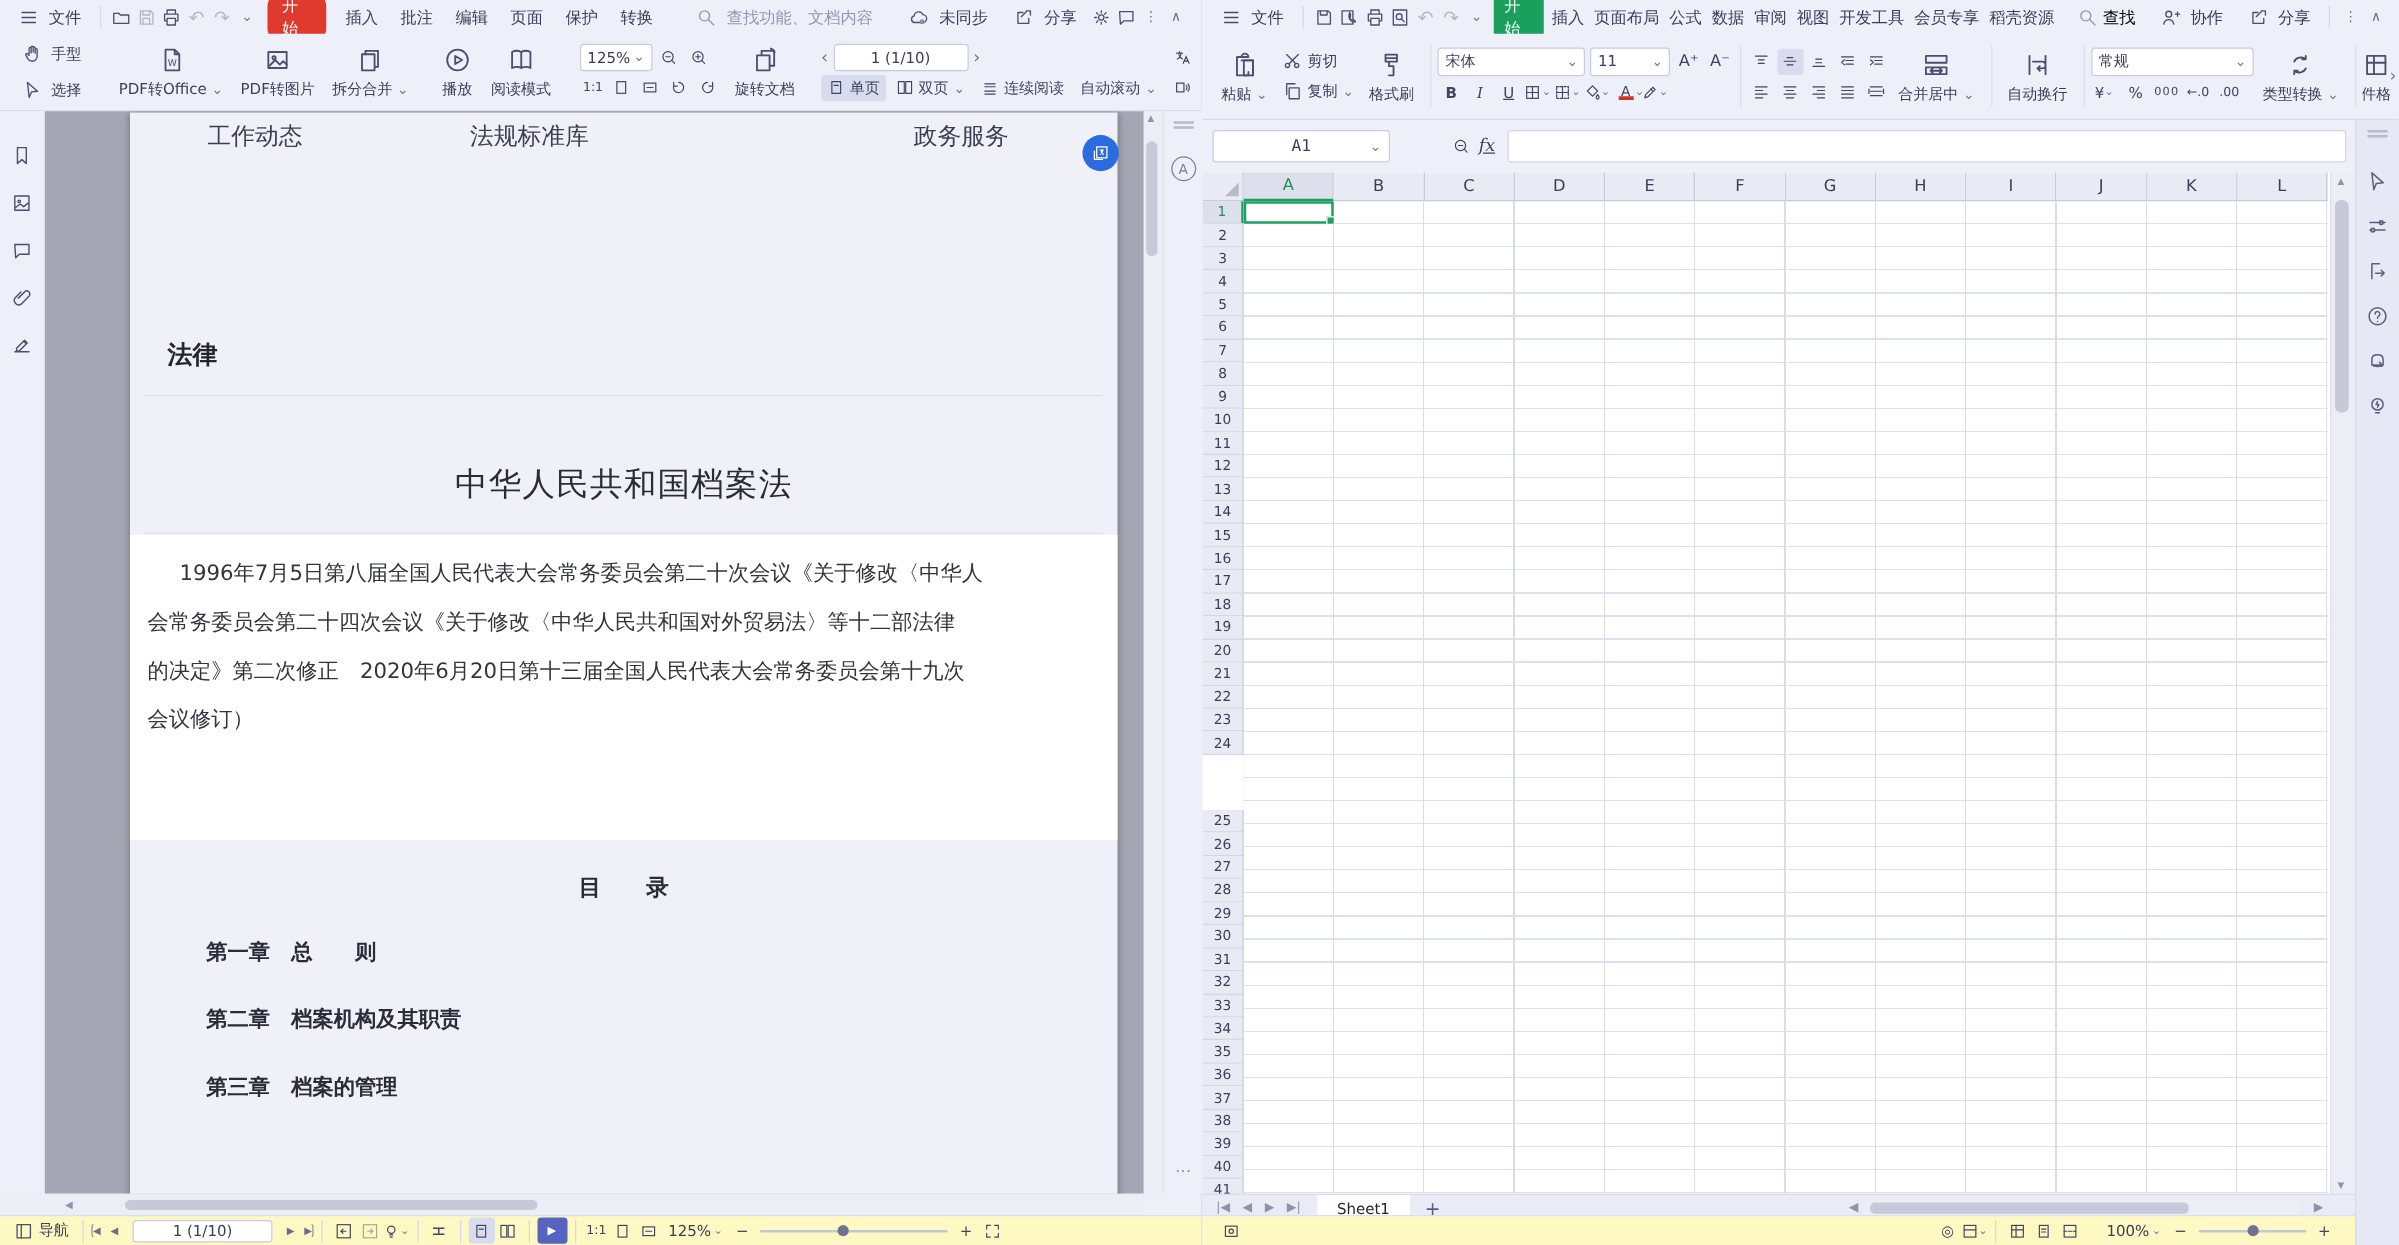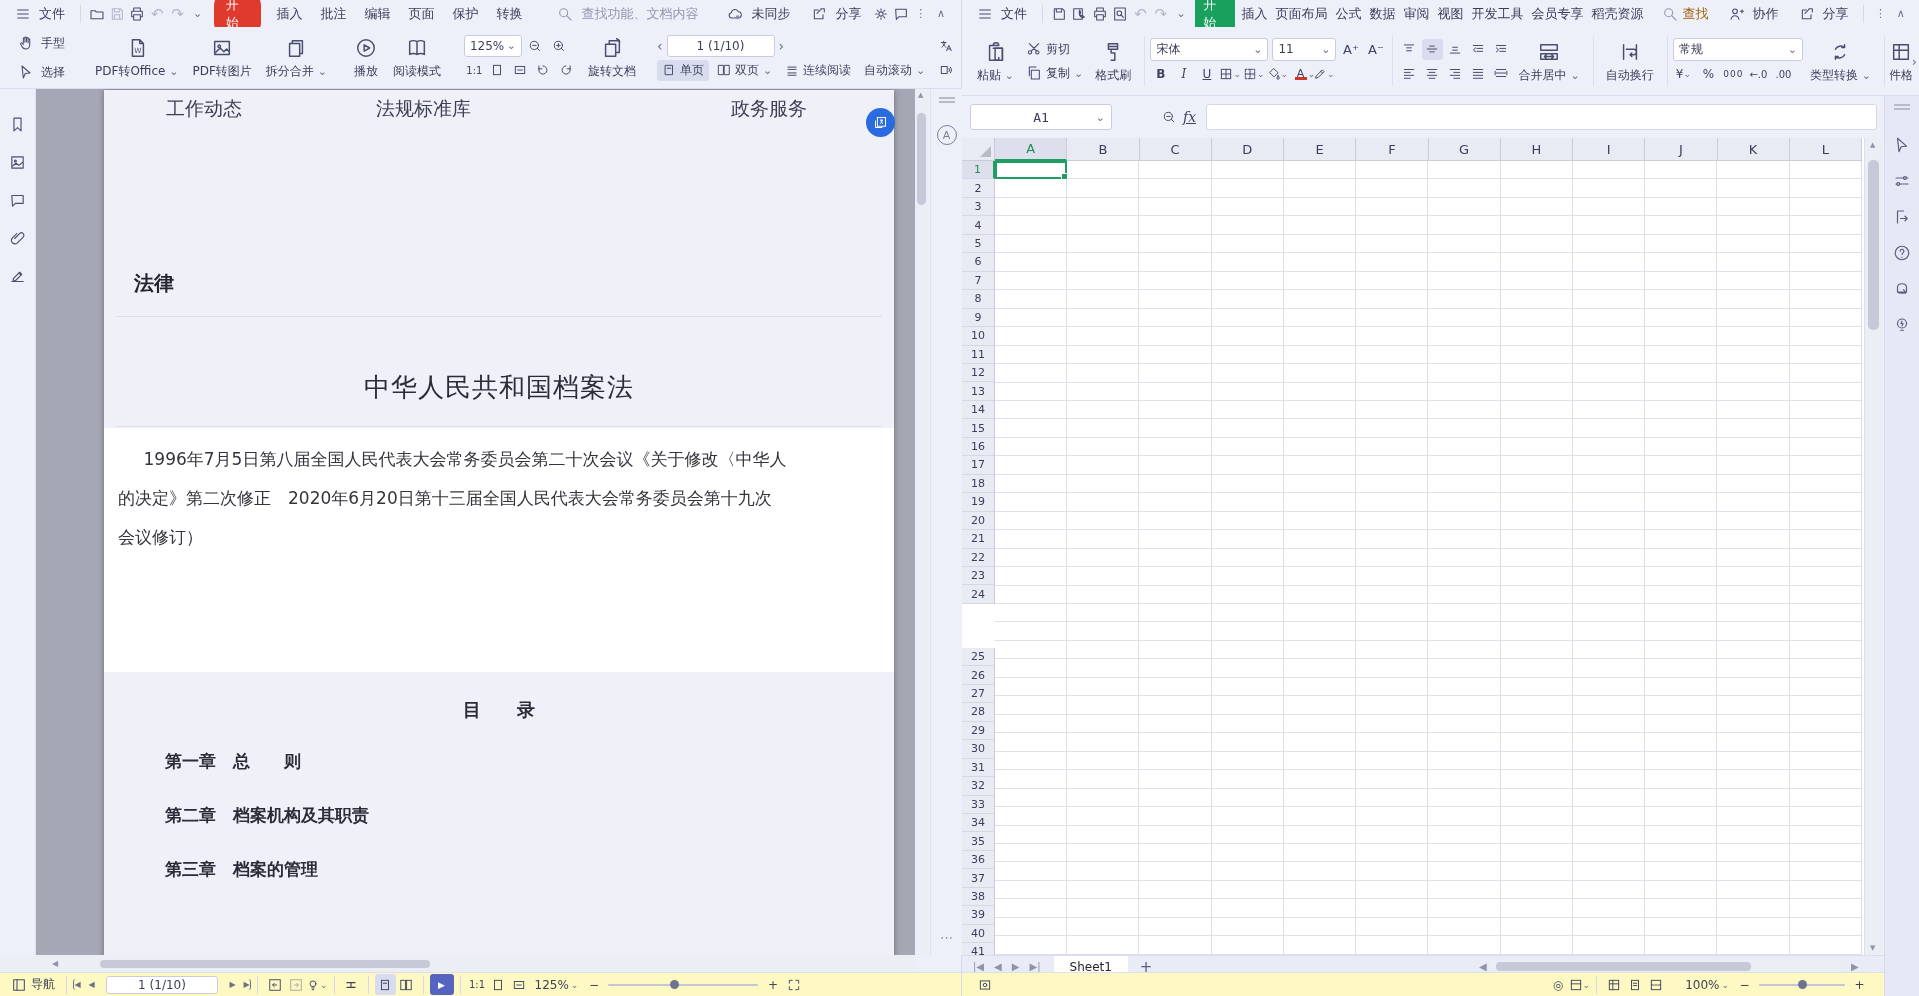--- a/index.html
+++ b/index.html
@@ -387,20 +387,21 @@
       <span class="navlink" style="left:62px;">工作动态</span>
       <span class="navlink" style="left:272px;">法规标准库</span>
       <span class="navlink" style="left:627px;">政务服务</span>
       <div id="doc-section">法律</div>
       <div class="rule" style="top:226px;"></div>
       <div id="doc-title">中华人民共和国档案法</div>
       <div id="doc-meta">2020年06月20日　来源：国家档案局</div>
       <div class="rule" style="top:336px;"></div>
       <div id="doc-parabox">
         <div class="pl">1996年7月5日第八届全国人民代表大会常务委员会第二十次会议《关于修改〈中华人</div>
+        <div class="pl">会常务委员会第二十四次会议《关于修改〈中华人民共和国对外贸易法〉等十二部法律</div>
         <div class="pl">的决定》第二次修正　2020年6月20日第十三届全国人民代表大会常务委员会第十九次</div>
         <div class="pl">会议修订）</div>
       </div>
       <div id="doc-toc-title">目　　录</div>
       <div class="toc-item" style="top:660px;">第一章　总　　则</div>
       <div class="toc-item" style="top:714px;">第二章　档案机构及其职责</div>
       <div class="toc-item" style="top:768px;">第三章　档案的管理</div>
     </div>
     <div id="pdf-fab">
       <svg viewBox="0 0 24 24">
@@ -565,21 +566,21 @@
     <span class="tab-green" style="margin-left:4px;">开始</span>
     <span class="mi" style="padding:0 4px;">插入</span>
     <span class="mi" style="padding:0 4px;">页面布局</span>
     <span class="mi" style="padding:0 4px;">公式</span>
     <span class="mi" style="padding:0 4px;">数据</span>
     <span class="mi" style="padding:0 4px;">审阅</span>
     <span class="mi" style="padding:0 4px;">视图</span>
     <span class="mi" style="padding:0 4px;">开发工具</span>
     <span class="mi" style="padding:0 4px;">会员专享</span>
     <span class="mi" style="padding:0 4px;">稻壳资源</span>
-    <div class="mi" style="gap:4px;color:#a16207;margin-left:6px;">
+    <div class="mi" style="gap:4px;color:#000000;margin-left:6px;">
       <span class="icn" style="width:16px;">
           <svg viewBox="0 0 24 24" style="stroke:#9297b0;">
             <circle cx="10" cy="10" r="6"></circle>
             <path d="M14.5 14.5L21 21"></path>
           </svg>
         </span>
       <span>查找</span>
     </div>
     <div class="mi" style="gap:4px;margin-left:auto;">
       <span class="icn">

